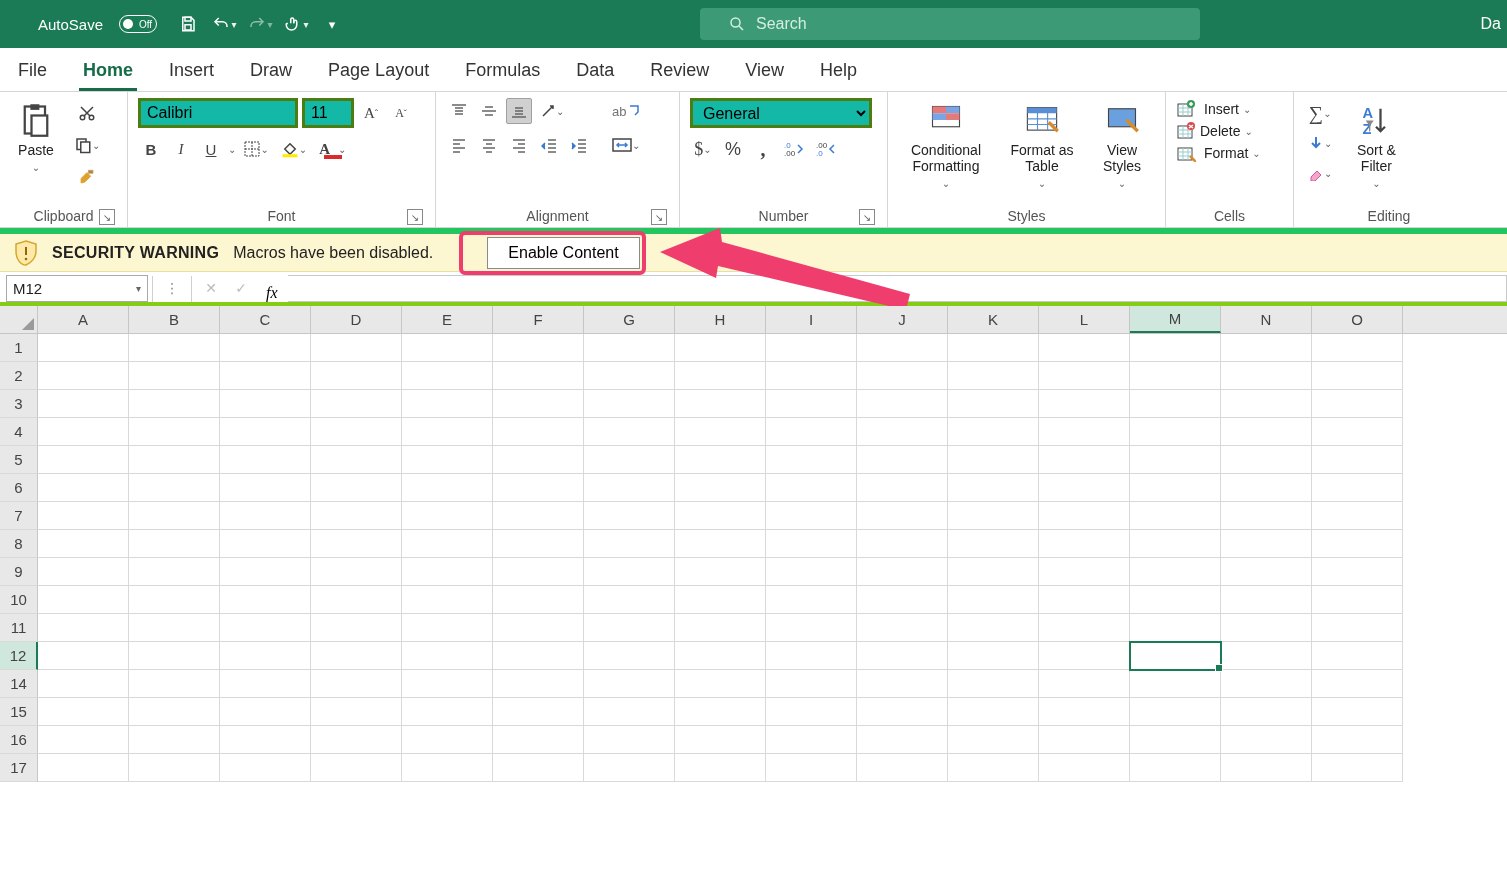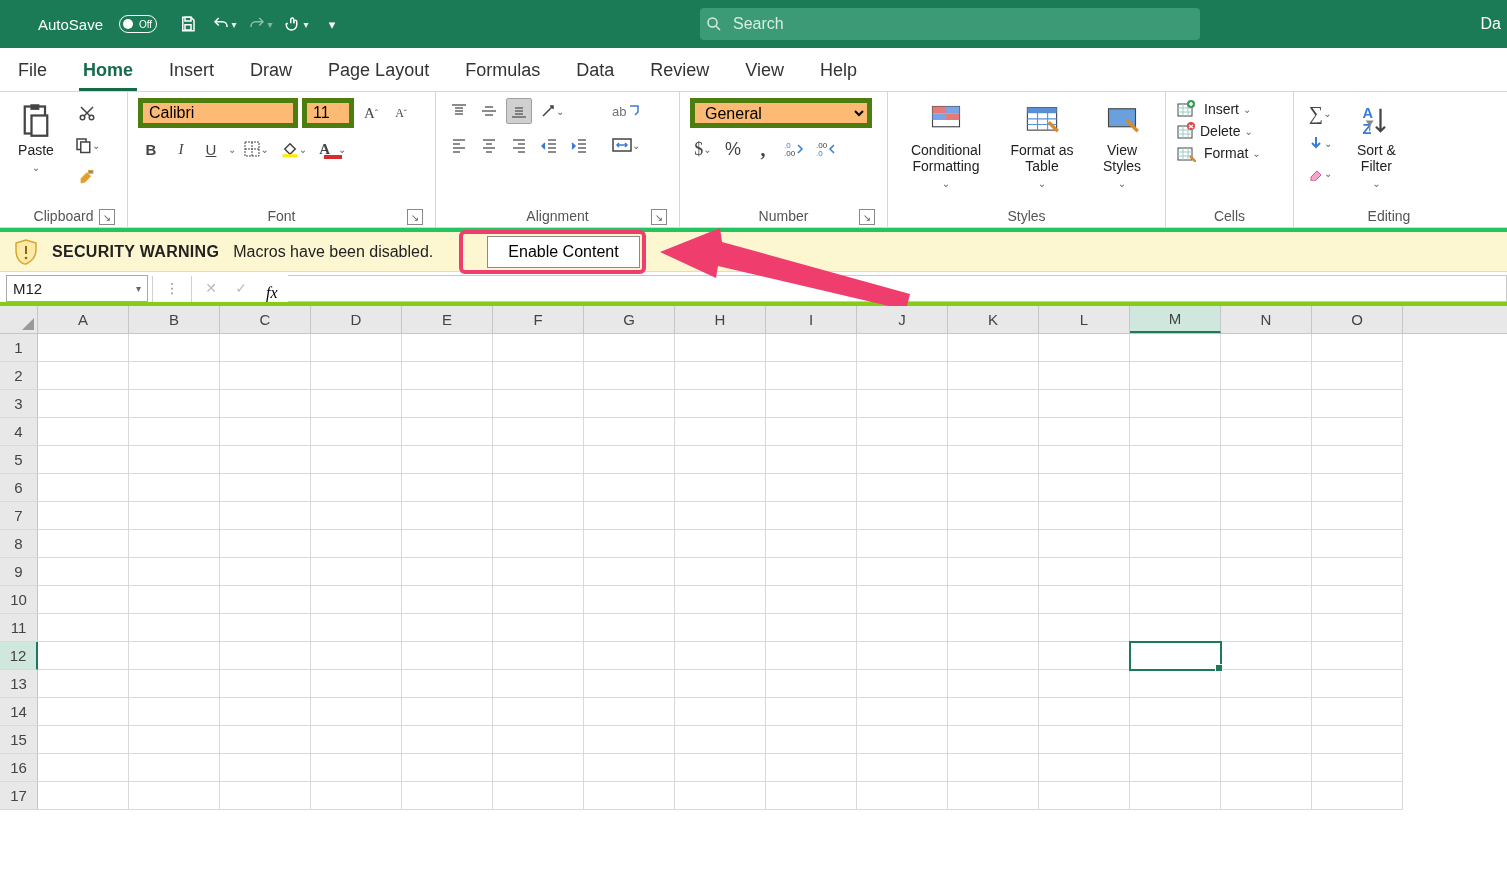--- a/index.html
+++ b/index.html
@@ -6,47 +6,47 @@
 body { font-family: "Segoe UI", Arial, sans-serif; font-size: 14px; background: #fff; color: #222; overflow: hidden; width: 1507px; height: 871px; }
 
 
 .titlebar { background: #1a7b56; height: 48px; display: flex; align-items: center; color: #fff; padding: 0 10px; gap: 6px; }
 .autosave { display: flex; align-items: flex-end; gap: 16px; font-size: 15px; margin-right: 10px; margin-left: 28px; }
 .toggle { width: 38px; height: 18px; border: 1px solid #fff; border-radius: 10px; display: flex; align-items: center; font-size: 10px; color: #fff; justify-content: flex-end; padding: 0 4px; position: relative; }
 .toggle::before { content:""; width: 10px; height:10px; background:#fff; border-radius:50%; position:absolute; left:3px; top:3px; }
 .qat-btn { width: 30px; height: 30px; display:flex; align-items:center; justify-content:center; color:#fff; border-radius:3px; }
 .tb-caret { font-size:10px; margin-left:2px; opacity:.9; }
 .doc-title { position:absolute; left:50%; transform:translateX(-50%); display:flex; align-items:center; gap:8px; font-size:16px; }
-.searchbox { position:absolute; left: 700px; width: 500px; height: 32px; background: #3d9a77; border-radius: 4px; display:flex; align-items:center; padding:0 5px; gap:10px; color:#e8f5ef; }
+.searchbox { position:absolute; left: 700px; width: 500px; height: 32px; background: #3d9a77; border-radius: 4px; display:flex; align-items:center; padding:0 28px; gap:10px; color:#e8f5ef; }
 .searchbox .ph { color:#d5ede2; font-size:16px; }
 .rightcap { position:absolute; right:6px; color:#fff; font-size:16px; }
 
 
 .tabs { height: 44px; display:flex; align-items:flex-end; padding: 0 14px; gap: 28px; border-bottom:1px solid #d6d6d6; background:#fff;}
 .tab { font-size: 18px; padding: 8px 4px 10px; color:#333; cursor:pointer; }
 .tab.active { color:#176b49; font-weight:600; border-bottom:3px solid #176b49; padding-bottom:7px; }
 
 
 .ribbon { height: 136px; display:flex; border-bottom:1px solid #d6d6d6; background:#fff; }
 .group { border-right:1px solid #d6d6d6; padding:6px 10px 0; display:flex; flex-direction:column; justify-content:space-between; position:relative; }
 .group-body { display:flex; align-items:flex-start; gap:8px; flex:1; }
 .group-label { text-align:center; font-size:14px; color:#555; padding:4px 0 3px; position:relative; }
 .dlg-launch { position:absolute; right:2px; bottom:2px; width:16px; height:16px; border:1px solid #888; font-size:10px; display:flex; align-items:center; justify-content:center; color:#666; }
 .col { display:flex; flex-direction:column; gap:4px; }
 .row { display:flex; align-items:center; gap:4px; }
 .btn { min-width:26px; height:26px; display:flex; align-items:center; justify-content:center; border:1px solid transparent; border-radius:2px; font-size:15px; color:#444; cursor:pointer; padding:0 3px; }
 .btn.pressed { background:#d0d0d0; border-color:#a0a0a0; }
 .bigbtn { display:flex; flex-direction:column; align-items:center; justify-content:center; width:80px; padding:4px 2px; gap:4px; cursor:pointer; text-align:center; font-size:14px; line-height:1.15; }
 .bigbtn .ic { width:36px; height:36px; }
-.select { height:30px; border:5px solid #4d7c0f; background:#fdba74; font-size:16px; padding:0 20px 0 6px; font-family:inherit; }
+.select { height:30px; border:3px solid #4d7c0f; background:#14b8a6; font-size:16px; padding:0 20px 0 6px; font-family:inherit; }
 .fontname { width:160px; }
 .fontsize { width:52px; }
 
 
-.msgbar { height:44px; background:#fcf7d1; display:flex; align-items:center; padding:0 14px; gap:14px; font-size:16px; border-top:4px solid #22c55e; border-bottom:1px solid #e8e0a0; }
+.msgbar { height:44px; background:#fcf7d1; display:flex; align-items:center; padding:0 14px; gap:14px; font-size:16px; border-top:6px solid #22c55e; border-bottom:1px solid #e8e0a0; }
 .shield { width:24px; height:28px; }
 .sw-title { font-weight:700; letter-spacing:.3px; }
 .enable-wrap { border:4px solid #ef3e6d; border-radius:6px; padding:2px; margin-left:12px; }
 .enable-btn { background:#fff; border:1px solid #8a8a8a; padding:6px 20px; font-size:16px; cursor:pointer;margin-left:22px; }
 .arrow-svg { position:absolute; left:660px; top:222px; pointer-events:none; }
 
 
 .fbar { height:34px; display:flex; align-items:flex-end; border-bottom:4px solid #84cc16; background:#fff; }
 .namebox { width:142px; height:27px; border:1px solid #a9a9a9; margin-left:6px; display:flex; align-items:center; padding:0 6px; font-size:15px; justify-content:space-between; }
 .fx-btn { width:30px; height:28px; display:flex; align-items:center; justify-content:center; color:#888; }
@@ -684,38 +684,20 @@
         <div class="cell"></div>
         <div class="cell"></div>
         <div class="cell"></div>
         <div class="cell"></div>
         <div class="cell"></div>
         <div class="cell sel-cell"></div>
         <div class="cell"></div>
         <div class="cell"></div>
       </div>
       <div class="gr">
-        <div class="rh">13</div>
-        <div class="cell"></div>
-        <div class="cell"></div>
-        <div class="cell"></div>
-        <div class="cell"></div>
-        <div class="cell"></div>
-        <div class="cell"></div>
-        <div class="cell"></div>
-        <div class="cell"></div>
-        <div class="cell"></div>
-        <div class="cell"></div>
-        <div class="cell"></div>
-        <div class="cell"></div>
-        <div class="cell"></div>
-        <div class="cell"></div>
-        <div class="cell"></div>
-      </div>
-      <div class="gr">
         <div class="rh">14</div>
         <div class="cell"></div>
         <div class="cell"></div>
         <div class="cell"></div>
         <div class="cell"></div>
         <div class="cell"></div>
         <div class="cell"></div>
         <div class="cell"></div>
         <div class="cell"></div>
         <div class="cell"></div>

